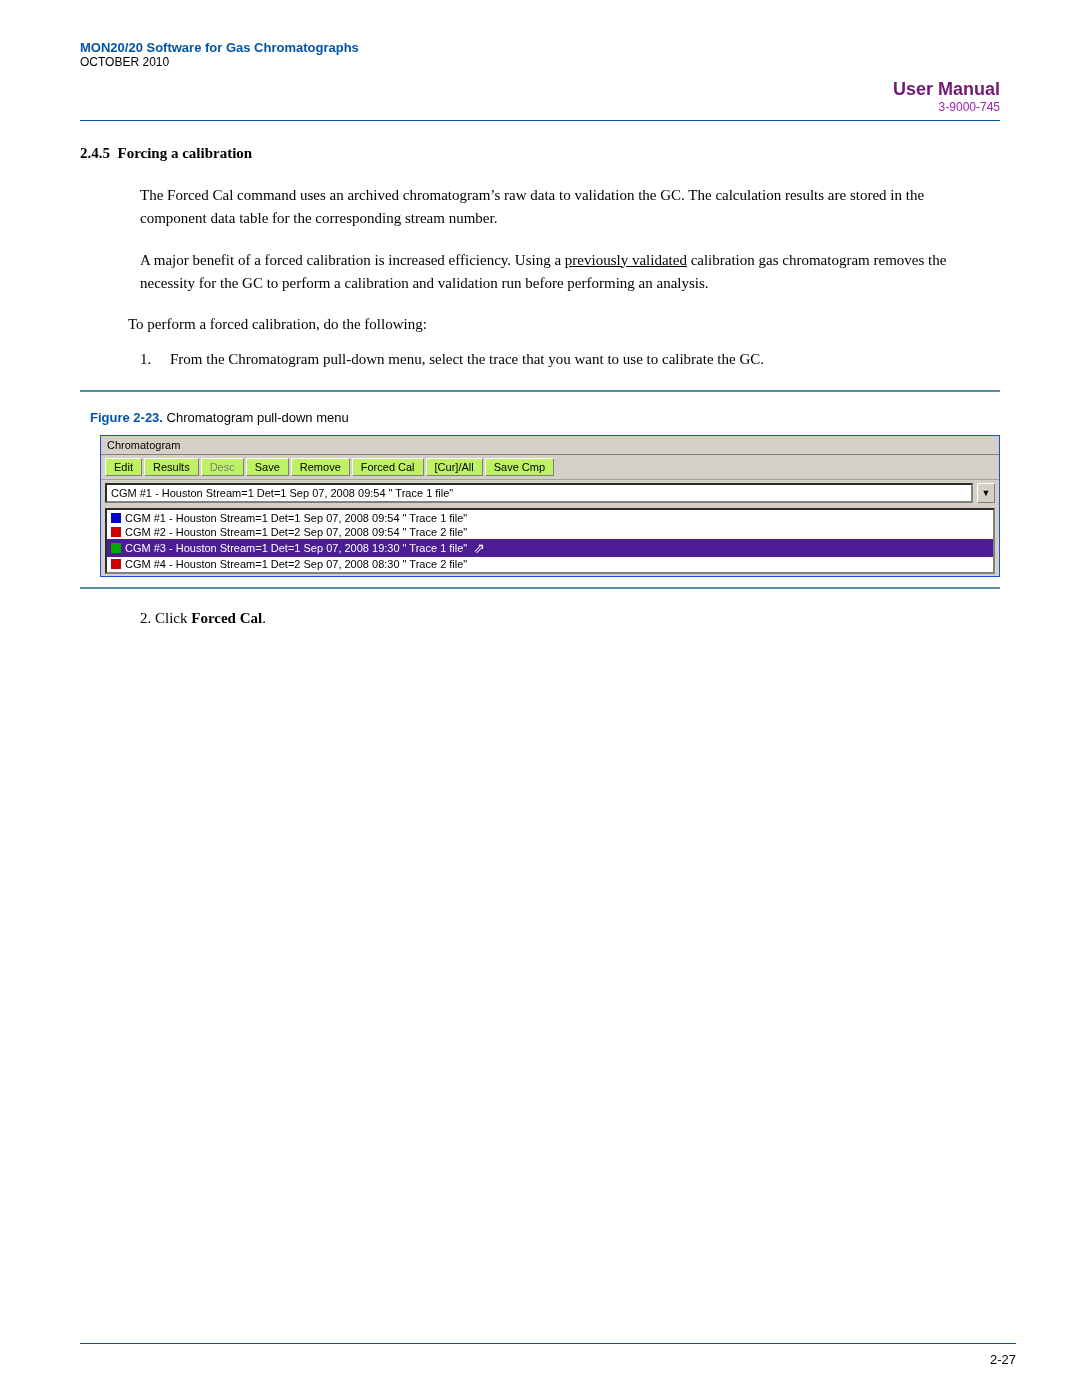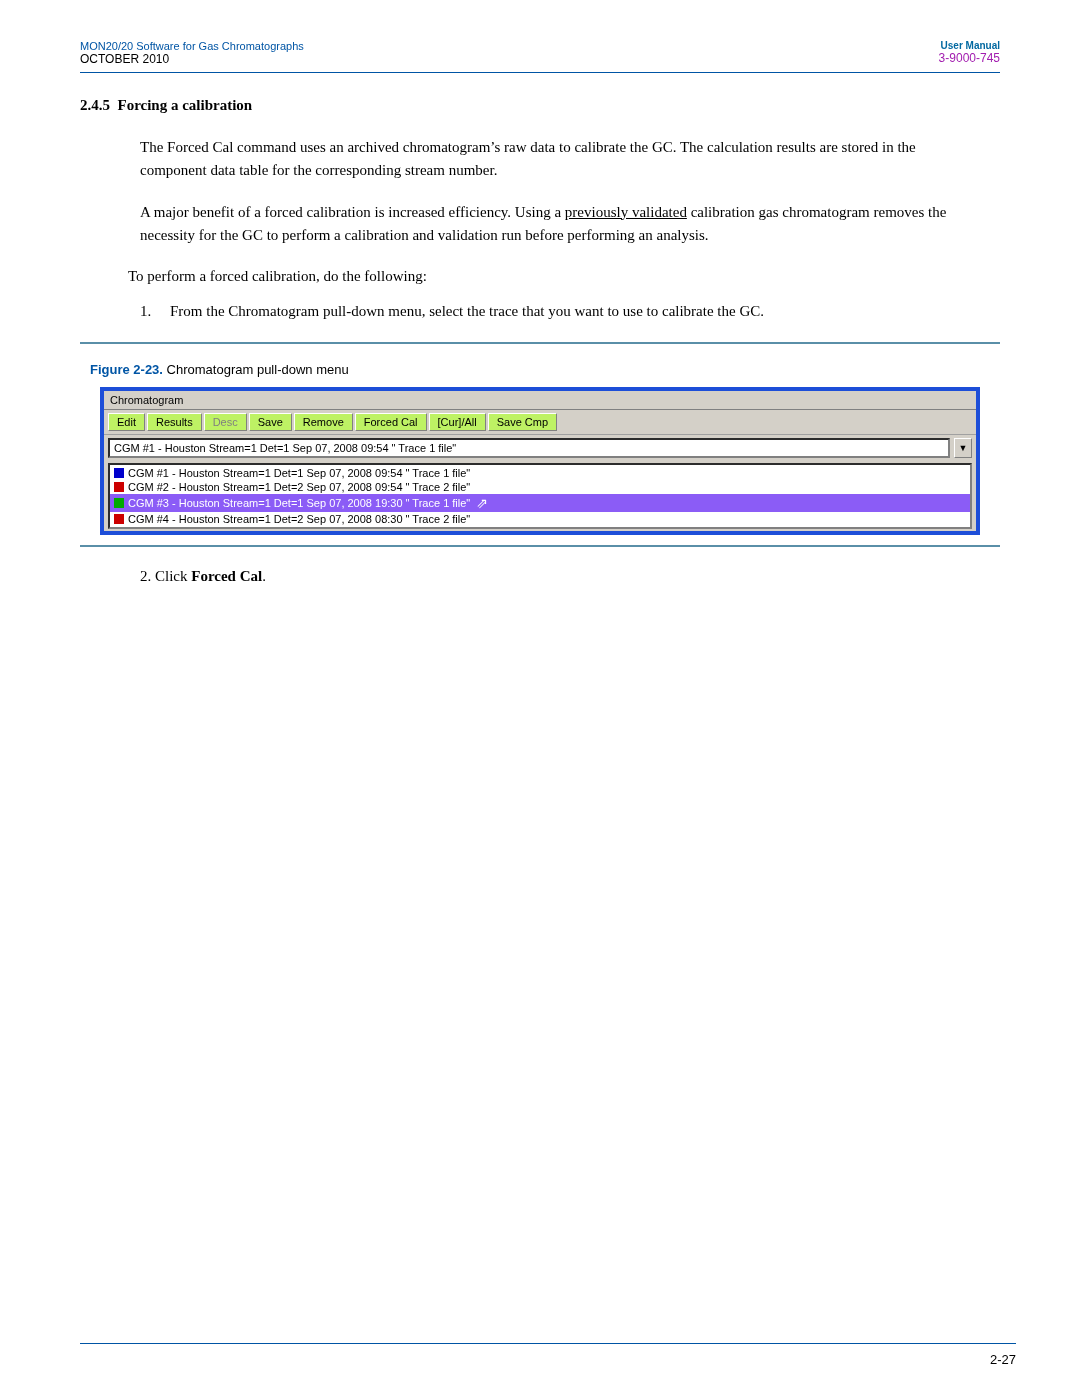--- a/index.html
+++ b/index.html
@@ -21,40 +21,41 @@
     
     .page-header {
       display: flex;
       justify-content: space-between;
       align-items: flex-start;
       margin-bottom: 6px;
     }
 
     .header-left .title-line {
       font-family: Arial, sans-serif;
-      font-size: 11px;
-      font-weight: normal;
+      font-size: 13px;
+      font-weight: bold;
       color: #0055a5;
     }
 
     .header-left .subtitle-line {
       font-family: Arial, sans-serif;
       font-size: 12px;
       color: #000;
     }
 
     .header-right {
       text-align: right;
     }
 
     .header-right .title-line {
       font-family: Arial, sans-serif;
-      font-size: 10px;
+      font-size: 18px;
       font-weight: bold;
-      color: #0369a1;
+      color: #701a75;
+      margin-top: 39px;
     }
 
     .header-right .subtitle-line {
       font-family: Arial, sans-serif;
       font-size: 12px;
       color: #a21caf;
     }
 
     .header-rule {
       border: none;
@@ -123,24 +124,23 @@
       color: #000;
     }
 
     .figure-caption .fig-label {
       color: #0055a5;
       font-weight: bold;
     }
 
     
     .win-dialog {
-      border: 4px solid #1d4ed8;
+      border: 1px solid #1d4ed8;
       background: #d4d0c8;
       margin-left: 20px;
-      margin-right: 20px;
       font-family: "Tahoma", "Arial", sans-serif;
       font-size: 11px;
     }
 
     .win-dialog-titlebar {
       background: #d4d0c8;
       padding: 3px 6px;
       font-size: 11px;
       font-weight: normal;
       border-bottom: 1px solid #808080;
@@ -214,21 +214,21 @@
       display: flex;
       align-items: center;
       padding: 1px 4px;
       font-family: "Tahoma", "Arial", sans-serif;
       font-size: 11px;
       color: #000;
       white-space: nowrap;
     }
 
     .win-list-item.selected {
-      background: #8b5cf6;
+      background: #4c1d95;
       color: #ffffff;
     }
 
     .win-list-item .color-box {
       width: 10px;
       height: 10px;
       margin-right: 4px;
       flex-shrink: 0;
     }
 
@@ -282,21 +282,21 @@
       <div class="subtitle-line">3-9000-745</div>
     </div>
   </div>
   <hr class="header-rule">
 
   <div class="section-heading">
     <span>2.4.5</span>&nbsp;&nbsp;<span>Forcing a calibration</span>
   </div>
 
   <p class="body-para">
-    <span>The Forced Cal command uses an archived chromatogram’s raw data to calibrate the GC. The calculation results are stored in the component data table for the corresponding stream number.</span>
+    <span>The Forced Cal command uses an archived chromatogram’s raw data to validation the GC. The calculation results are stored in the component data table for the corresponding stream number.</span>
   </p>
 
   <p class="body-para">
     <span>A major benefit of a forced calibration is increased efficiency.  Using a </span><span class="underline">previously validated</span><span> calibration gas chromatogram removes the necessity for the GC to perform a calibration and validation run before performing an analysis.</span>
   </p>
 
   <p class="intro-para">
     <span>To perform a forced calibration, do the following:</span>
   </p>
 

